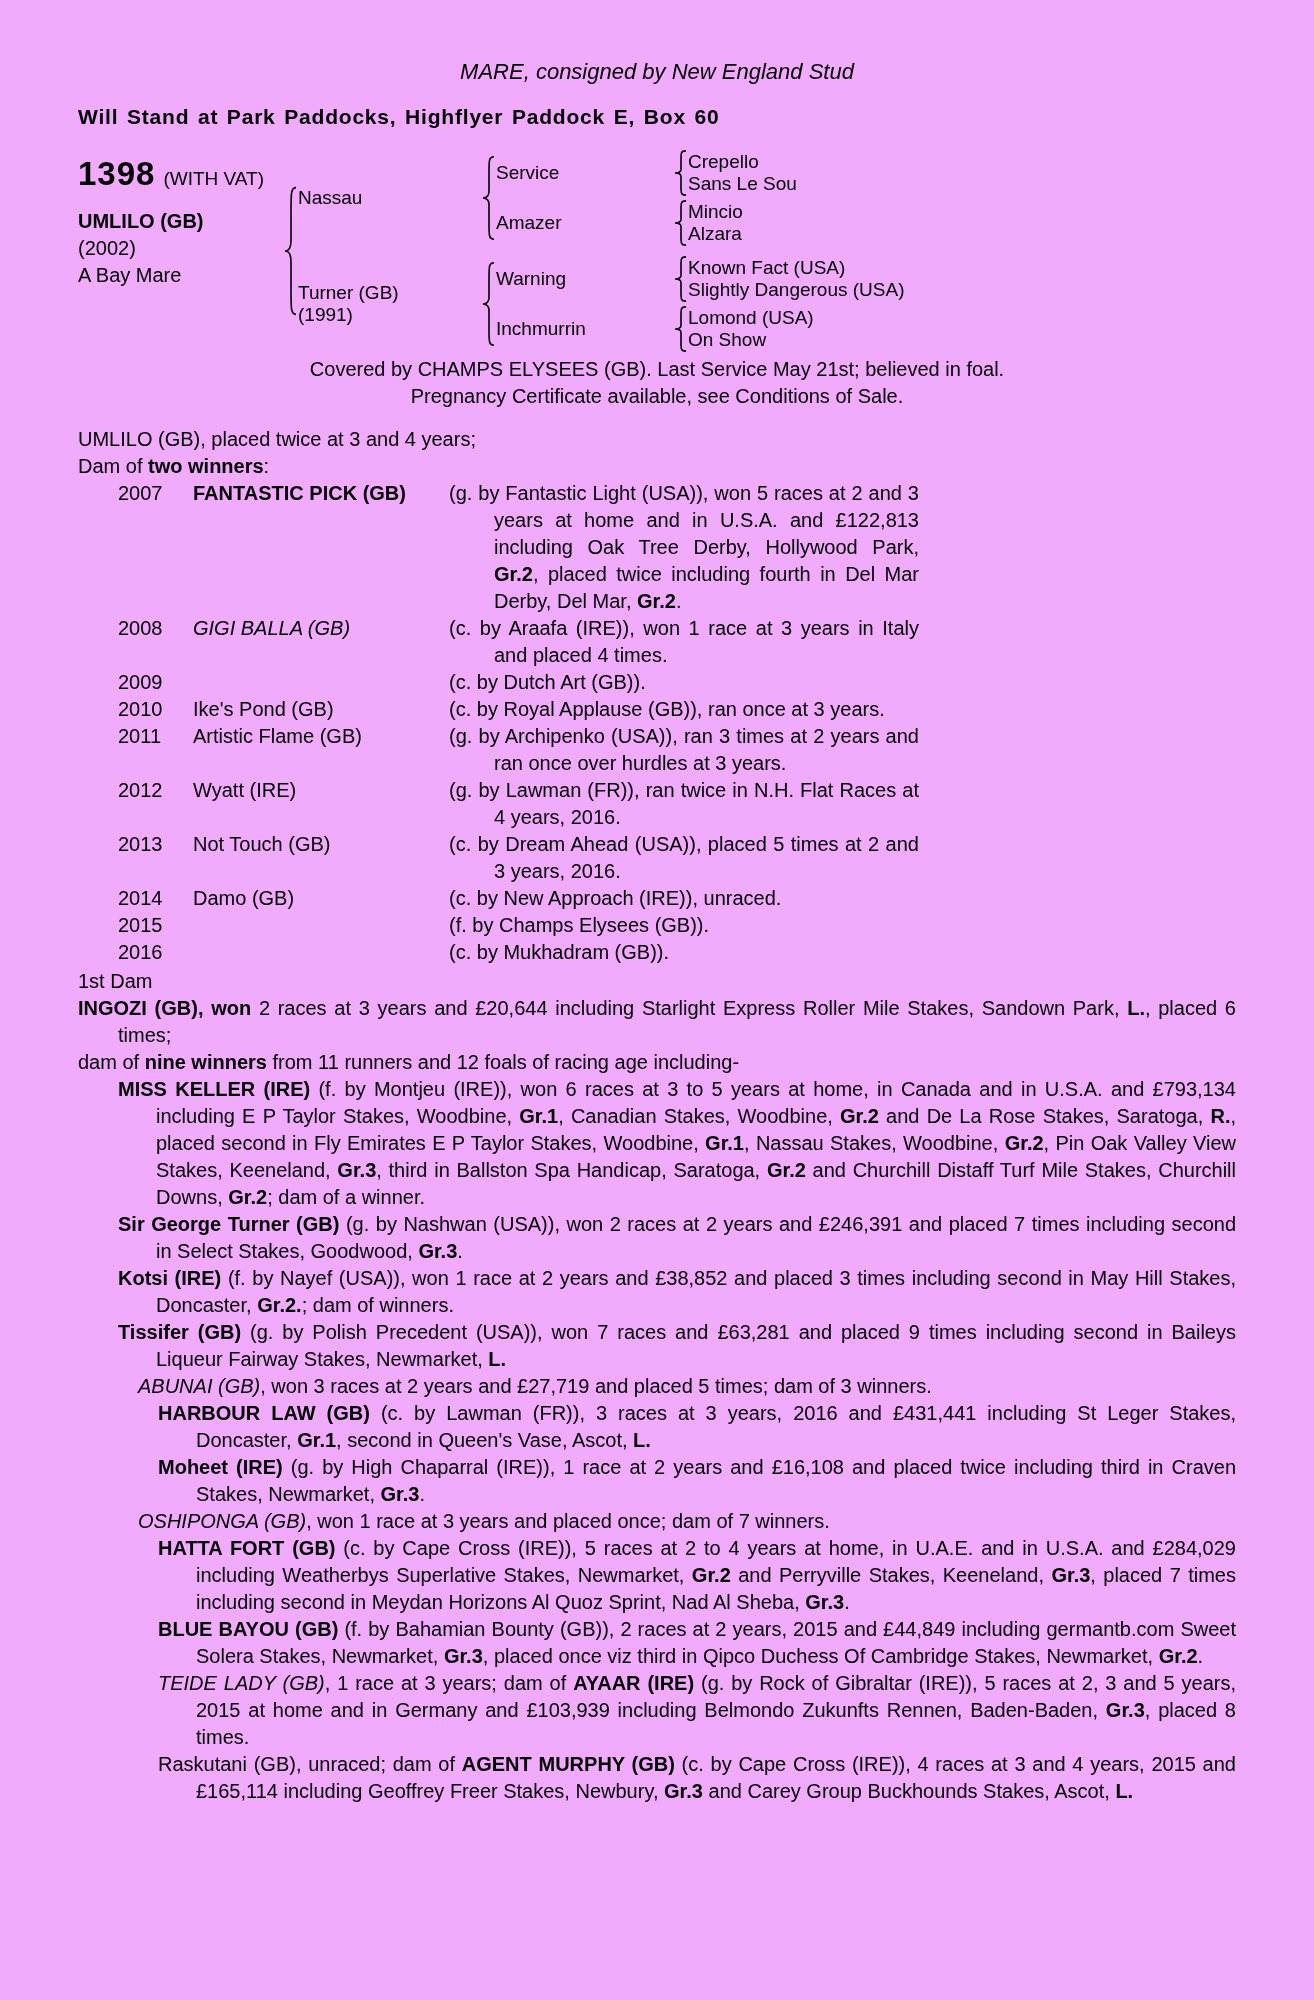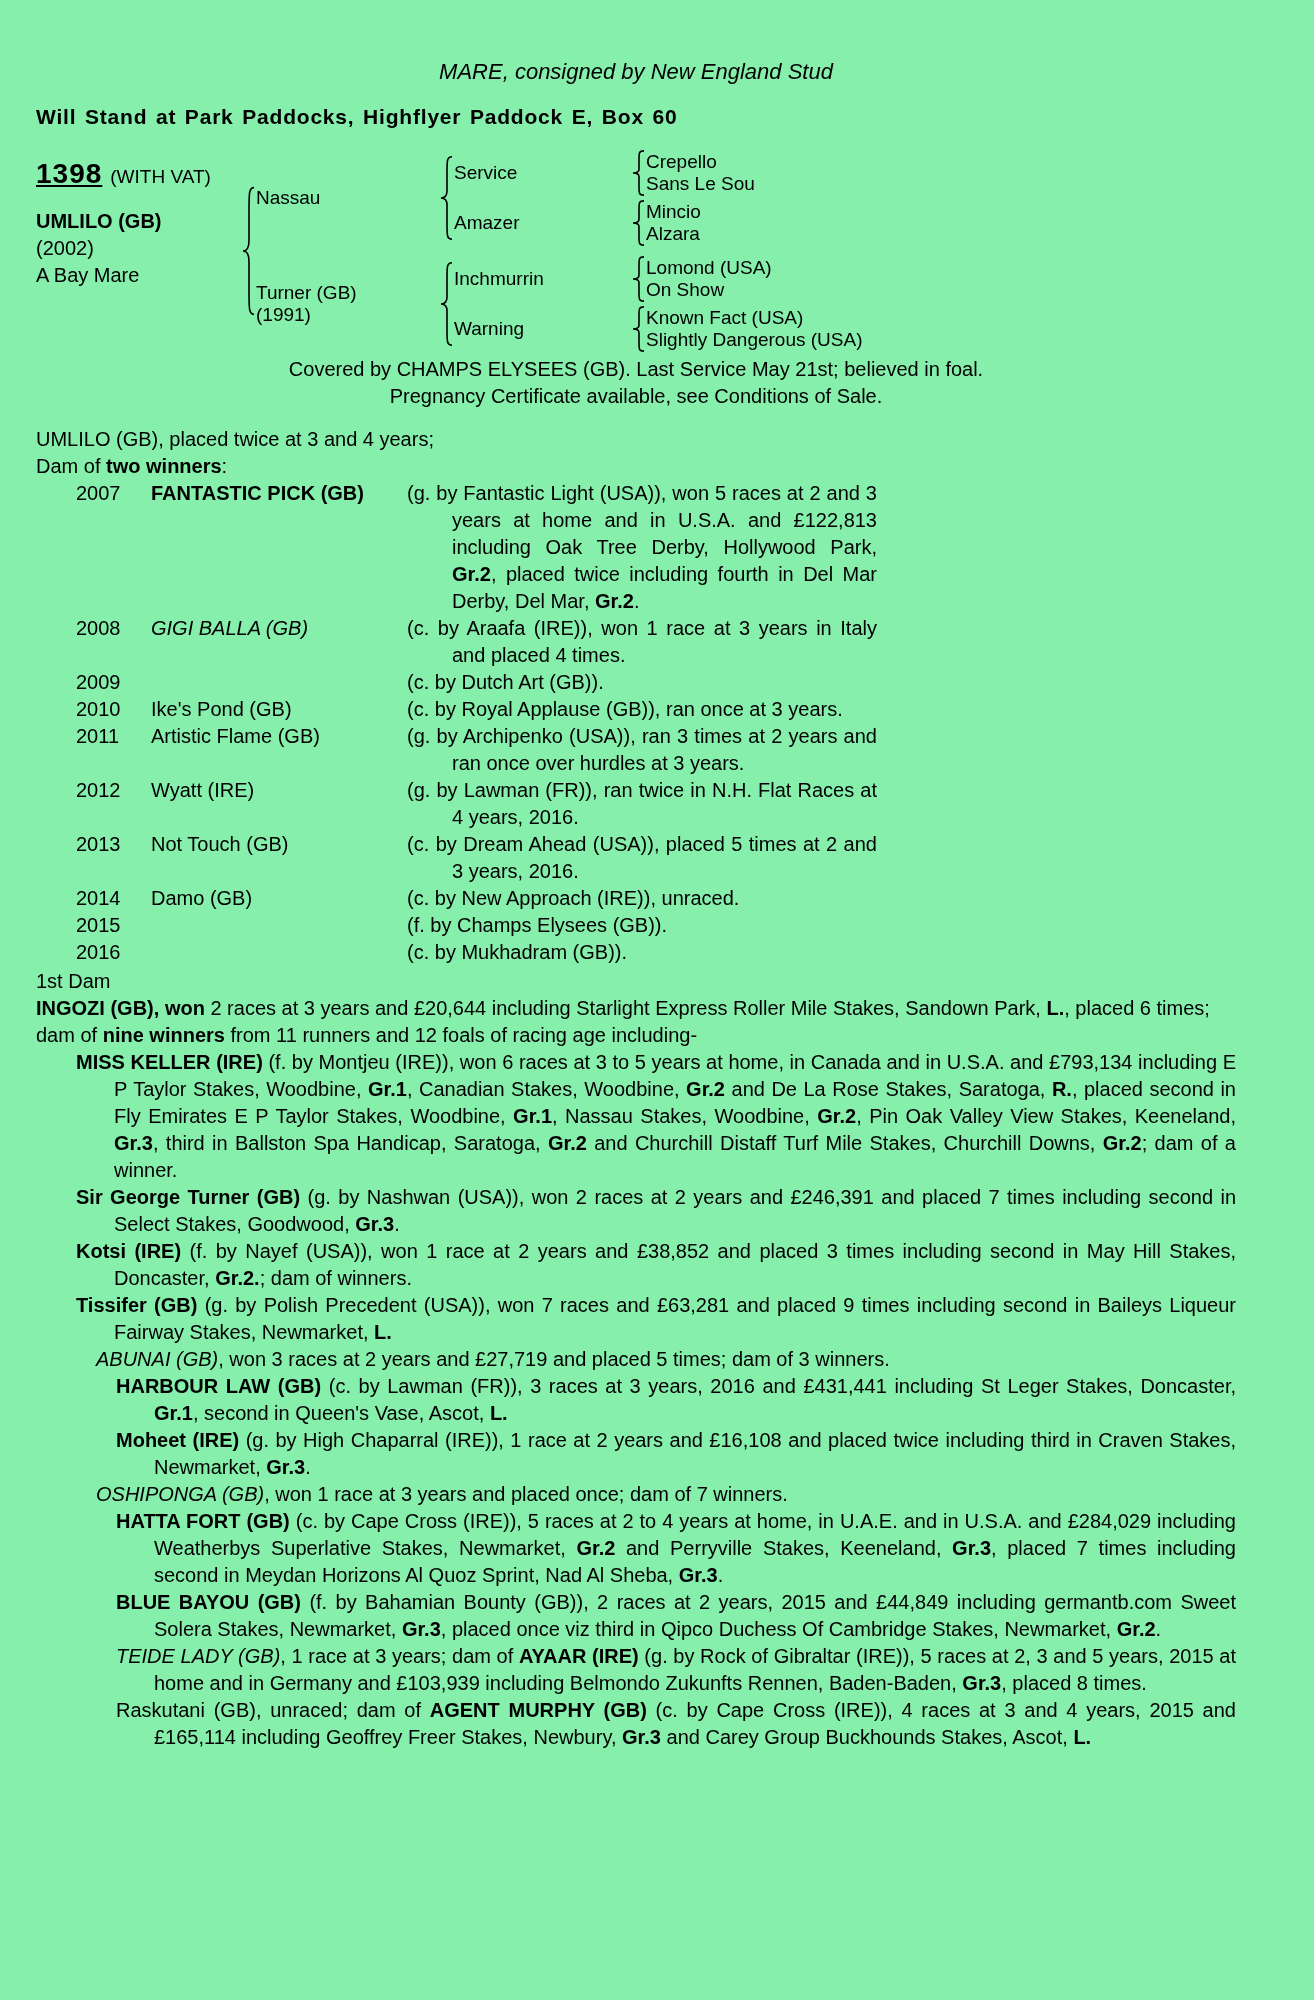--- a/index.html
+++ b/index.html
@@ -1,34 +1,34 @@
 <!DOCTYPE html>
 <html><head>
 <meta charset="utf-8">
 <style>
   * { margin:0; padding:0; box-sizing:border-box; }
   html,body { background:#ffffff; }
   .page {
     width:1314px; height:2000px; overflow:hidden;
-    margin:0 auto; background:#86efac; color:#000000;
+    margin:0 auto; background:#f0abfc; color:#000000;
     font-family:"Liberation Sans","DejaVu Sans",sans-serif;
     font-size:20px; line-height:27px;
-    padding:58px 78px 0 36px;
+    padding:58px 78px 0 78px;
   }
   .seg-b { font-weight:bold; }
   .seg-i { font-style:italic; }
 
   .title { text-align:center; font-style:italic; font-size:22px; margin-bottom:18px; }
   .stand { font-weight:bold; font-size:21px; letter-spacing:0.8px; word-spacing:2px; margin-bottom:20px; }
 
   
   .pedigree { display:flex; margin-bottom:4px; }
   .lot-block { width:206px; flex:none; padding-top:4px; }
   .lot-number-row { display:flex; align-items:baseline; gap:8px; }
-  .lot-number { font-size:28px; font-weight:bold; letter-spacing:1px; line-height:40px;text-decoration:underline; }
+  .lot-number { font-size:33px; font-weight:bold; letter-spacing:1px; line-height:40px; }
   .vat { font-size:19px; }
   .lot-horse { font-weight:bold; margin-top:14px; }
   .tree { flex:1; display:flex; align-items:center; }
   .gcol { display:flex; flex-direction:column; justify-content:center; }
   .g1-entry, .g2-entry { display:flex; align-items:center; }
   .g1-entry + .g1-entry { margin-top:10px; }
   .g2-entry + .g2-entry { margin-top:4px; }
   .name1 { width:184px; flex:none; font-size:19px; line-height:22px; }
   .name2 { width:178px; flex:none; font-size:19px; line-height:22px; }
   .name3 { height:22px; font-size:19px; line-height:22px; white-space:nowrap; }
@@ -125,41 +125,41 @@
             <div>Turner (GB)</div>
             <div>(1991)</div>
           </div>
           <div class="brace h2">
             <svg viewBox="0 0 14 100" preserveAspectRatio="none">
                 <path d="M12 2 C7 2 7 6 7 20 L7 42 C7 48 5 50 1 50 C5 50 7 52 7 58 L7 80 C7 94 7 98 12 98" fill="none" stroke="#000" stroke-width="1.6" vector-effect="non-scaling-stroke"></path>
               </svg>
           </div>
           <div class="gcol">
             <div class="g2-entry">
+              <div class="name2">Warning</div>
+              <div class="brace h3">
+                <svg viewBox="0 0 14 100" preserveAspectRatio="none">
+                    <path d="M12 2 C7 2 7 6 7 20 L7 42 C7 48 5 50 1 50 C5 50 7 52 7 58 L7 80 C7 94 7 98 12 98" fill="none" stroke="#000" stroke-width="1.6" vector-effect="non-scaling-stroke"></path>
+                  </svg>
+              </div>
+              <div class="gcol">
+                <div class="name3">Known Fact (USA)</div>
+                <div class="name3">Slightly Dangerous (USA)</div>
+              </div>
+            </div>
+            <div class="g2-entry">
               <div class="name2">Inchmurrin</div>
               <div class="brace h3">
                 <svg viewBox="0 0 14 100" preserveAspectRatio="none">
                     <path d="M12 2 C7 2 7 6 7 20 L7 42 C7 48 5 50 1 50 C5 50 7 52 7 58 L7 80 C7 94 7 98 12 98" fill="none" stroke="#000" stroke-width="1.6" vector-effect="non-scaling-stroke"></path>
                   </svg>
               </div>
               <div class="gcol">
                 <div class="name3">Lomond (USA)</div>
                 <div class="name3">On Show</div>
-              </div>
-            </div>
-            <div class="g2-entry">
-              <div class="name2">Warning</div>
-              <div class="brace h3">
-                <svg viewBox="0 0 14 100" preserveAspectRatio="none">
-                    <path d="M12 2 C7 2 7 6 7 20 L7 42 C7 48 5 50 1 50 C5 50 7 52 7 58 L7 80 C7 94 7 98 12 98" fill="none" stroke="#000" stroke-width="1.6" vector-effect="non-scaling-stroke"></path>
-                  </svg>
-              </div>
-              <div class="gcol">
-                <div class="name3">Known Fact (USA)</div>
-                <div class="name3">Slightly Dangerous (USA)</div>
               </div>
             </div>
           </div>
         </div>
 
       </div>
     </div>
   </div>
 
   <div class="cover">

